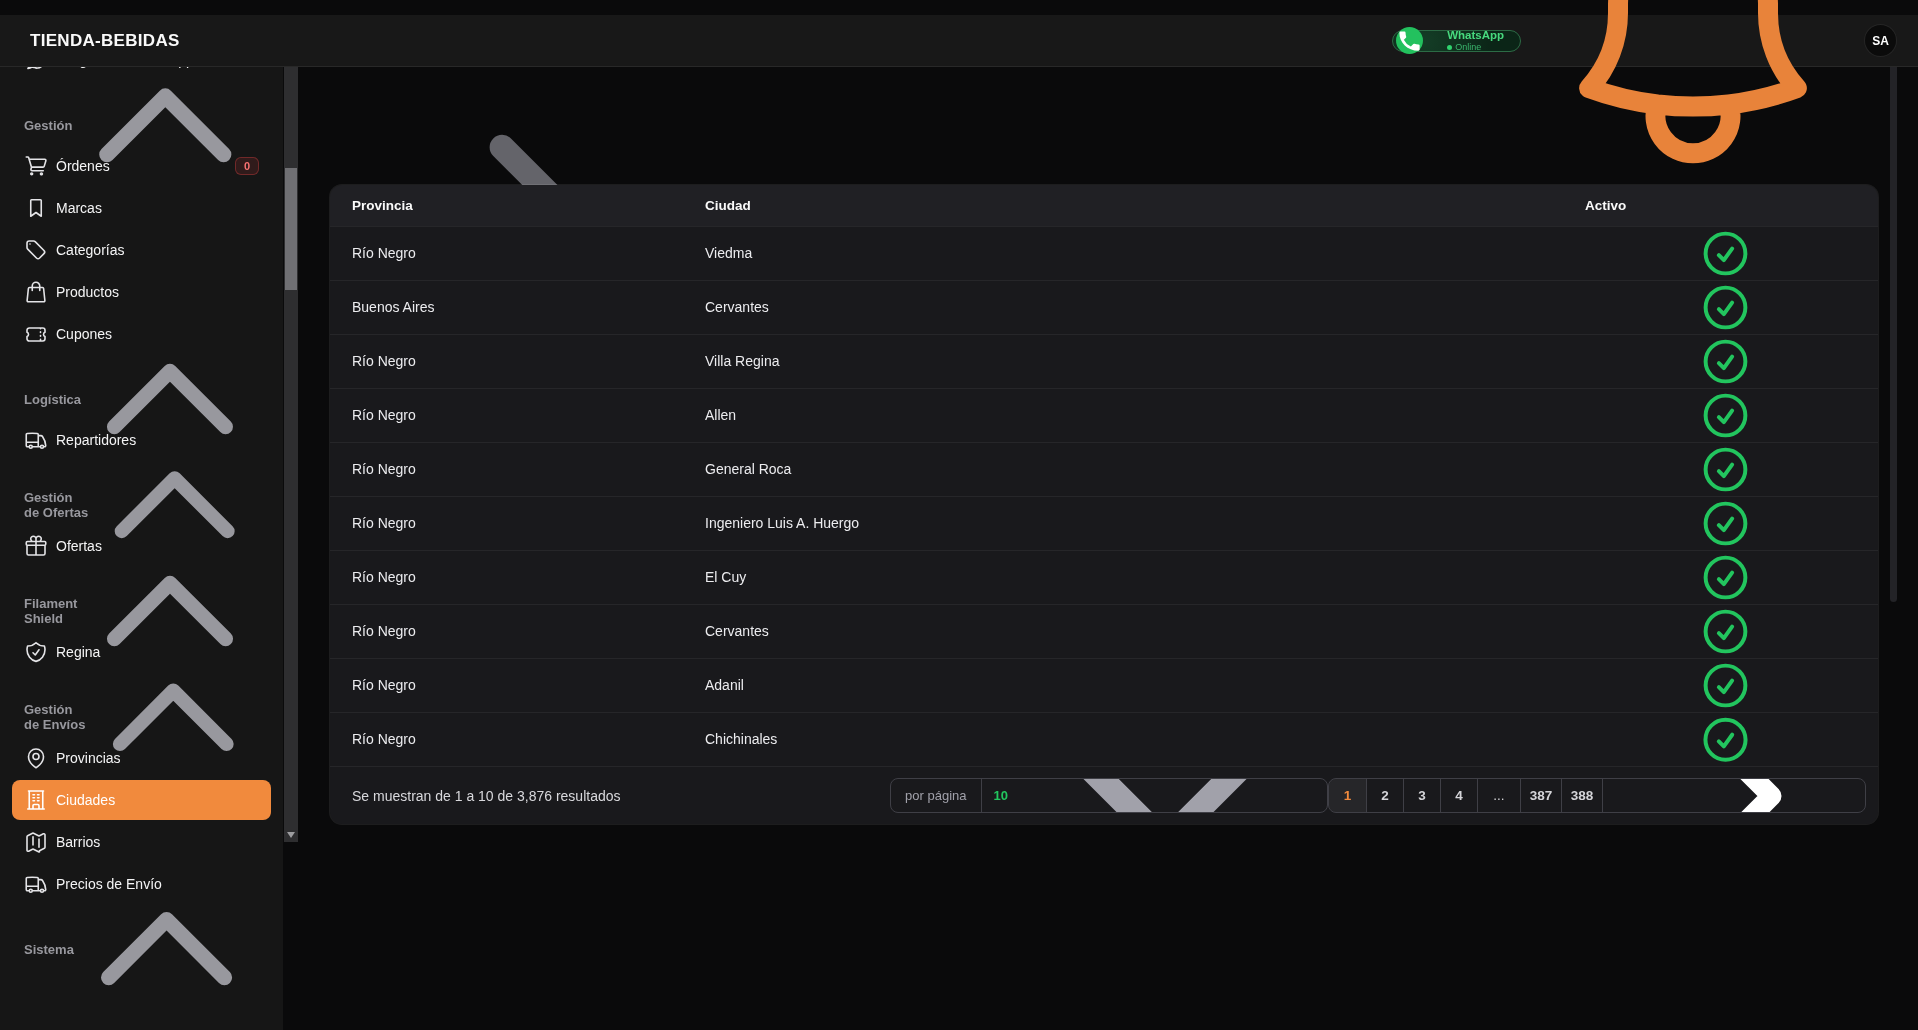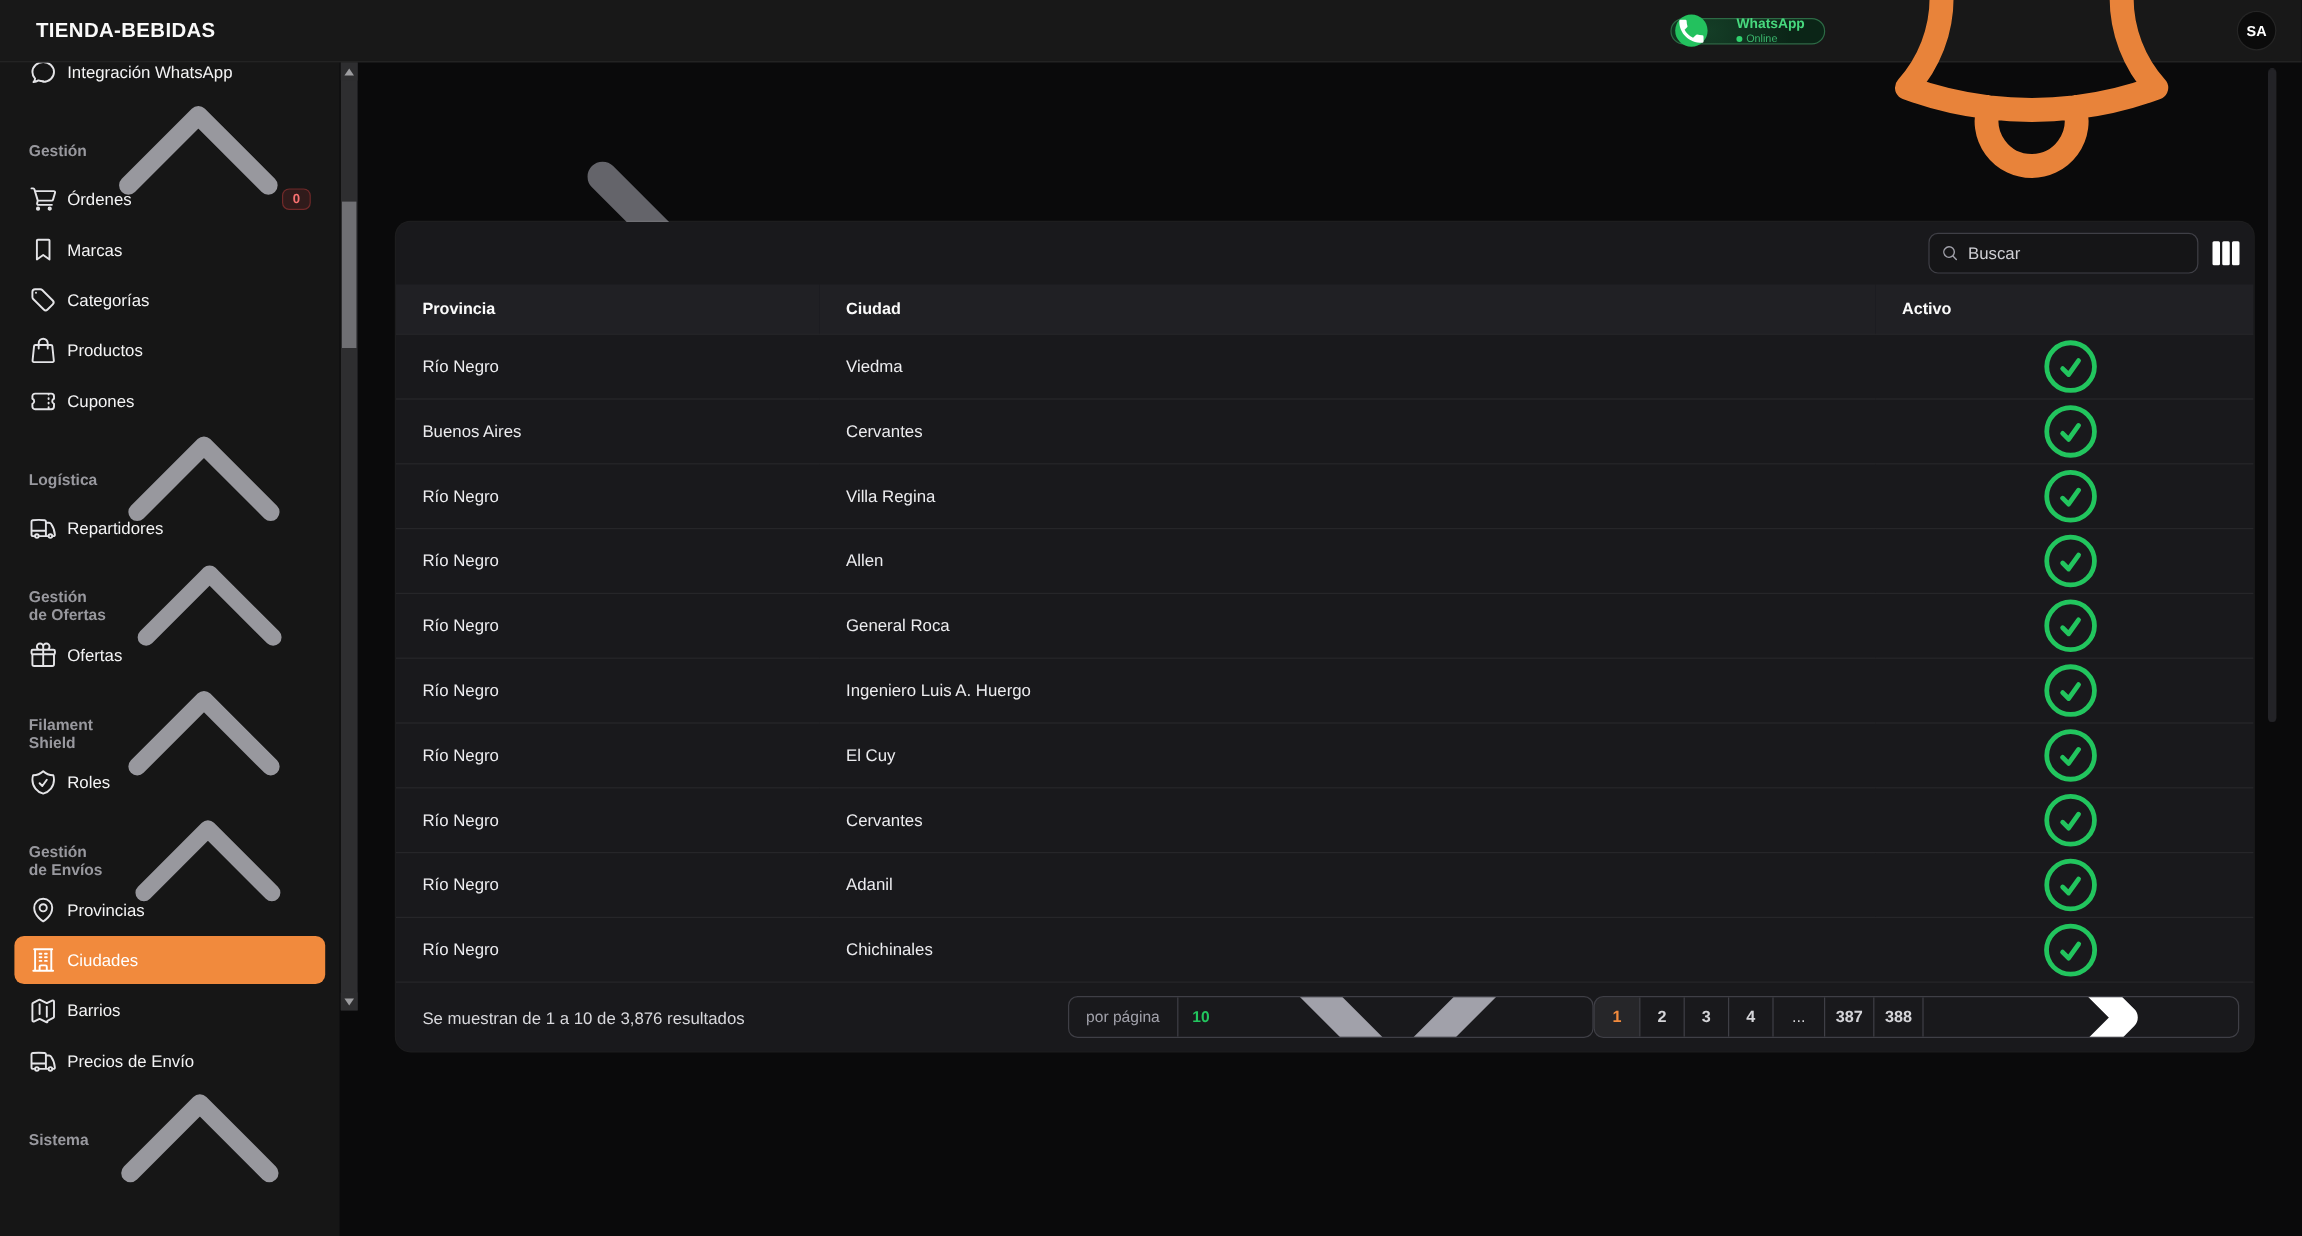--- a/index.html
+++ b/index.html
@@ -8,21 +8,21 @@
     background:#0a0a0b;
     color:#fafafa;
     font-family:"Liberation Sans","DejaVu Sans",sans-serif;
     position:relative;
   }
   svg { display:block; }
   button { font-family:inherit; }
 
   
   .topbar {
-    position:fixed; top:0; left:0; right:0; height:52px; z-index:40;
+    position:fixed; top:15px; left:0; right:0; height:52px; z-index:40;
     background:#181818; border-bottom:1px solid rgba(255,255,255,.07);
     display:flex; align-items:center; padding:0 22px 0 30px;
   }
   .brand { font-size:17px; font-weight:700; letter-spacing:.3px; cursor:pointer; }
   .topbar-right { margin-left:auto; display:flex; align-items:center; gap:20px; }
   .wa-widget {
     display:flex; align-items:center; gap:24px; height:22px;
     padding:2px 16px 2px 3px; border-radius:999px; cursor:pointer;
     background:radial-gradient(circle at 25% 50%, #143d26 0%, #0b2517 70%);
     border:1px solid #2c6b45;
@@ -266,21 +266,21 @@
             <path d="m4.5 15.75 7.5-7.5 7.5 7.5"></path>
           </svg>
         </span>
   </div>
       <div class="nav-item">
     <span class="nav-icon">
           <svg viewBox="0 0 24 24" fill="none" stroke="currentColor" stroke-width="1.6" stroke-linecap="round" stroke-linejoin="round" style="width:100%;height:100%">
             <path d="M9 12.75 11.25 15 15 9.75m-3-7.04A12 12 0 0 1 3.6 6 12 12 0 0 0 3 9.75c0 5.59 3.82 10.29 9 11.62 5.18-1.33 9-6.03 9-11.62 0-1.31-.21-2.57-.6-3.75h-.15c-3.2 0-6.1-1.25-8.25-3.29z"></path>
           </svg>
         </span>
-    <span class="nav-label">Roles</span>
+    <span class="nav-label">Regina</span>
 
   </div>
       <div class="nav-group">
     <span class="group-label">Gestión de Envíos</span>
     <span class="group-chevron">
           <svg viewBox="0 0 24 24" fill="none" stroke="currentColor" stroke-width="2" stroke-linecap="round" stroke-linejoin="round" style="width:100%;height:100%">
             <path d="m4.5 15.75 7.5-7.5 7.5 7.5"></path>
           </svg>
         </span>
   </div>
@@ -348,39 +348,20 @@
     <span class="bc-sep">
         <svg viewBox="0 0 24 24" fill="none" stroke="currentColor" stroke-width="2" stroke-linecap="round" stroke-linejoin="round" style="width:100%;height:100%">
           <path d="m8.25 4.5 7.5 7.5-7.5 7.5"></path>
         </svg>
       </span>
     <span>Listado</span>
   </div>
   <h1 class="page-title">Ciudades</h1>
 
   <section class="card">
-    <div class="card-toolbar">
-      <div class="search-box">
-        <span class="search-ic">
-            <svg viewBox="0 0 24 24" fill="none" stroke="currentColor" stroke-width="2" stroke-linecap="round" stroke-linejoin="round" style="width:100%;height:100%">
-              <path d="m21 21-5.2-5.2m0 0a7.5 7.5 0 1 0-10.6-10.6 7.5 7.5 0 0 0 10.6 10.6z"></path>
-            </svg>
-          </span>
-        <input class="search-input" type="text" placeholder="Buscar" style="">
-      </div>
-      <button class="cols-btn">
-        <span>
-            <svg viewBox="0 0 24 24" fill="currentColor" stroke="none" style="width:100%;height:100%">
-              <rect x="3" y="4" width="5" height="16" rx="1"></rect>
-              <rect x="9.5" y="4" width="5" height="16" rx="1"></rect>
-              <rect x="16" y="4" width="5" height="16" rx="1"></rect>
-            </svg>
-          </span>
-      </button>
-    </div>
 
     <table>
       <colgroup>
           <col style="width:353px">
           <col style="width:880px">
           <col>
         </colgroup>
       <thead>
           <tr>
             <th>Provincia</th>

